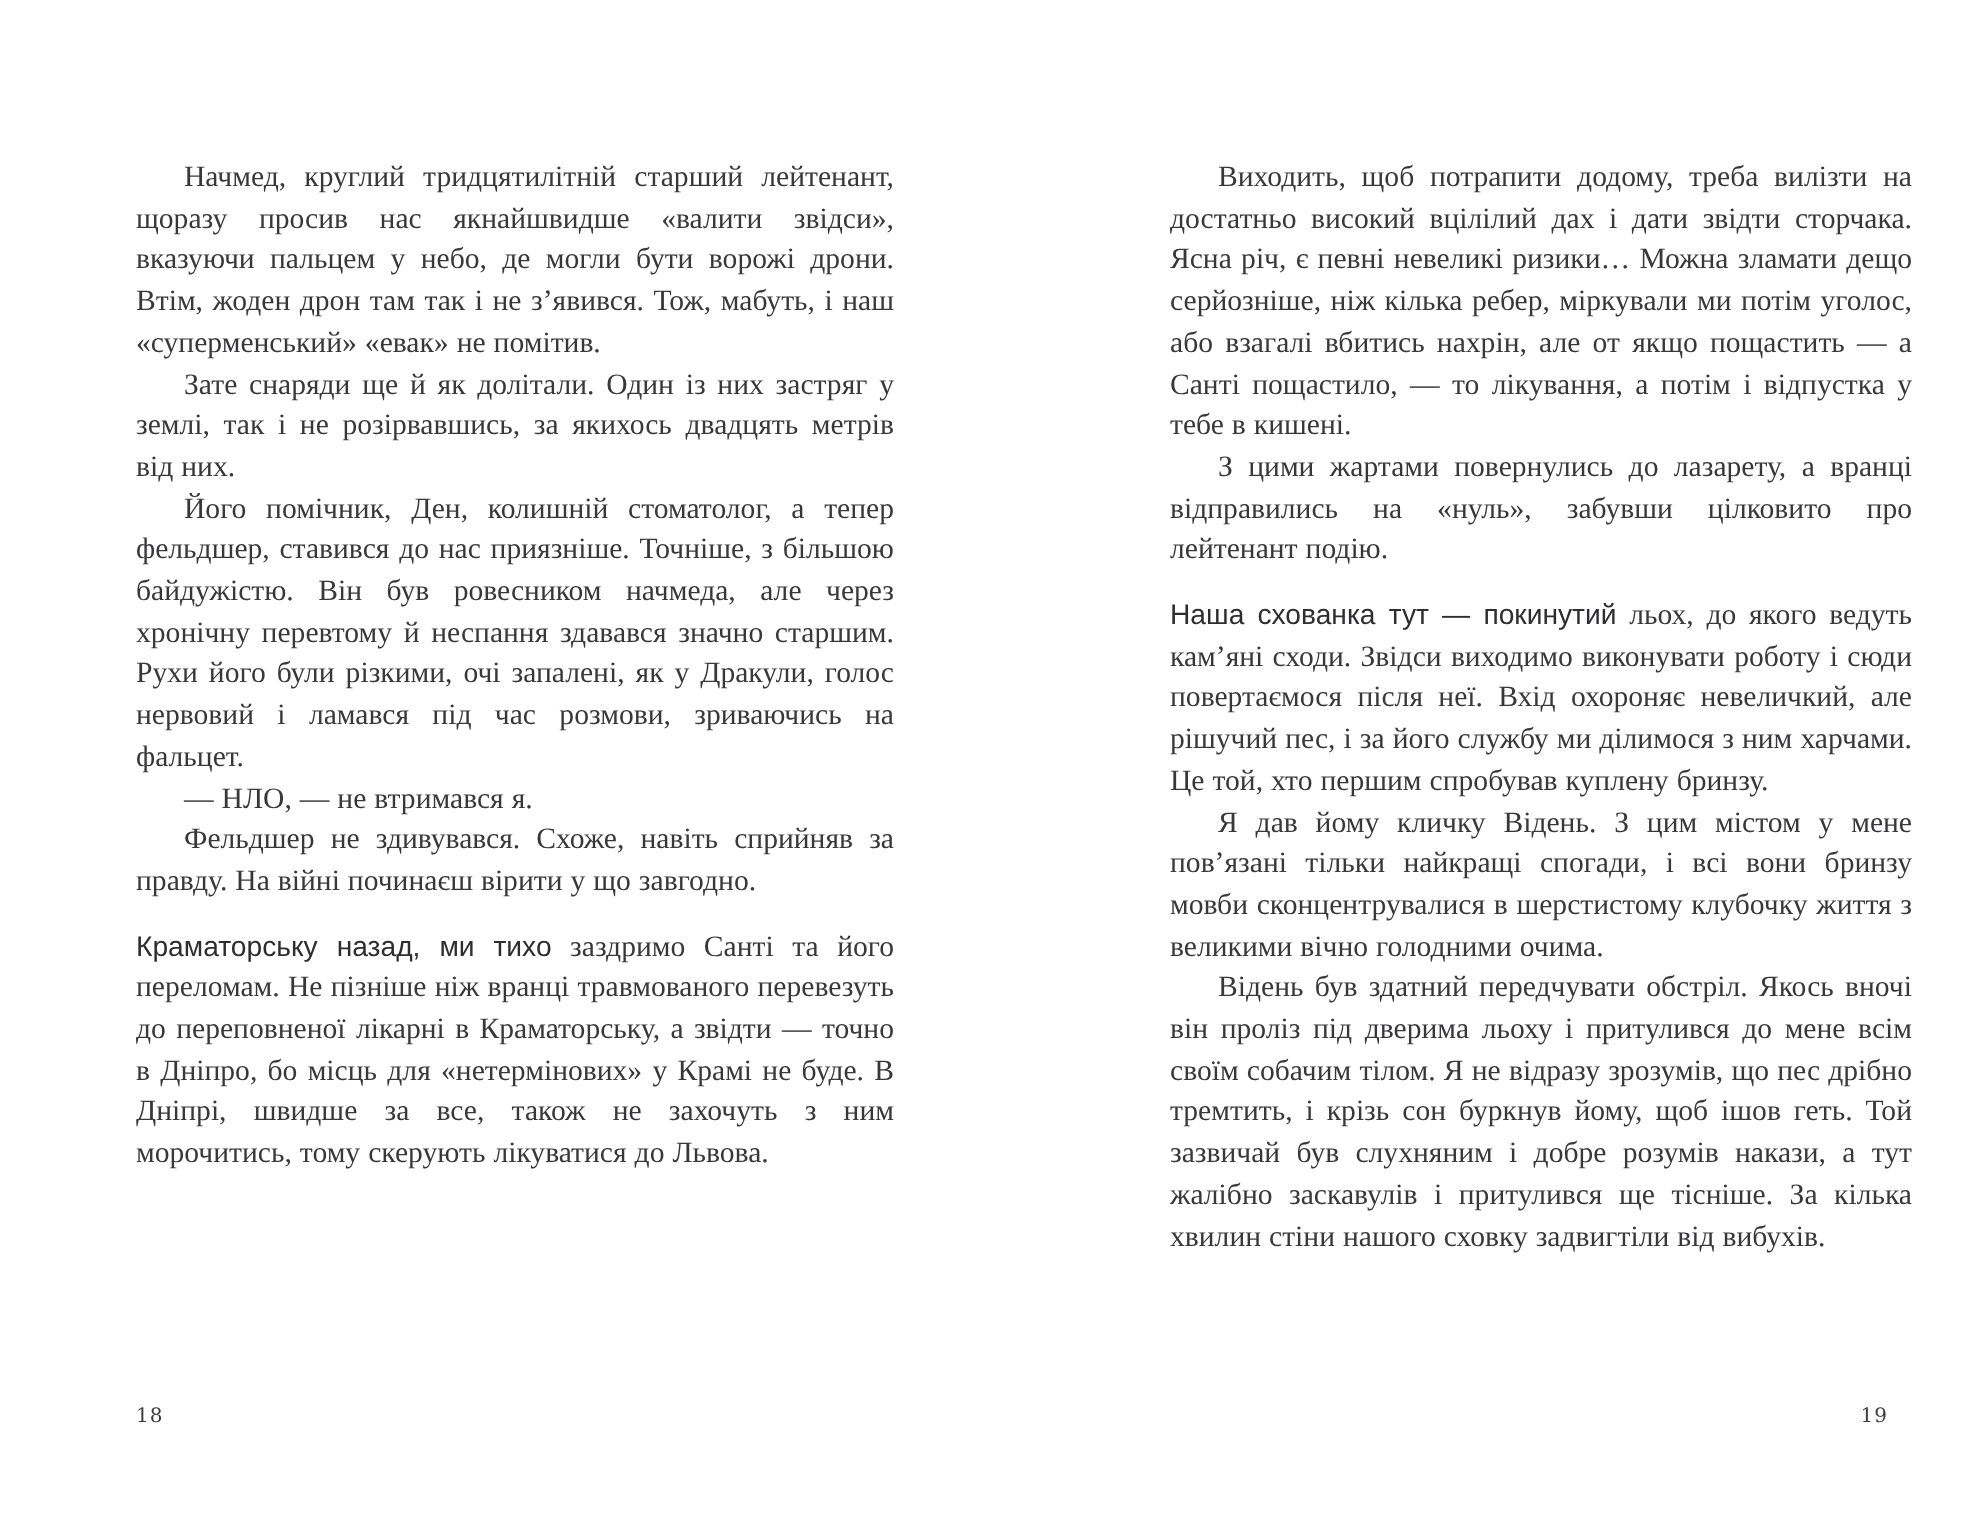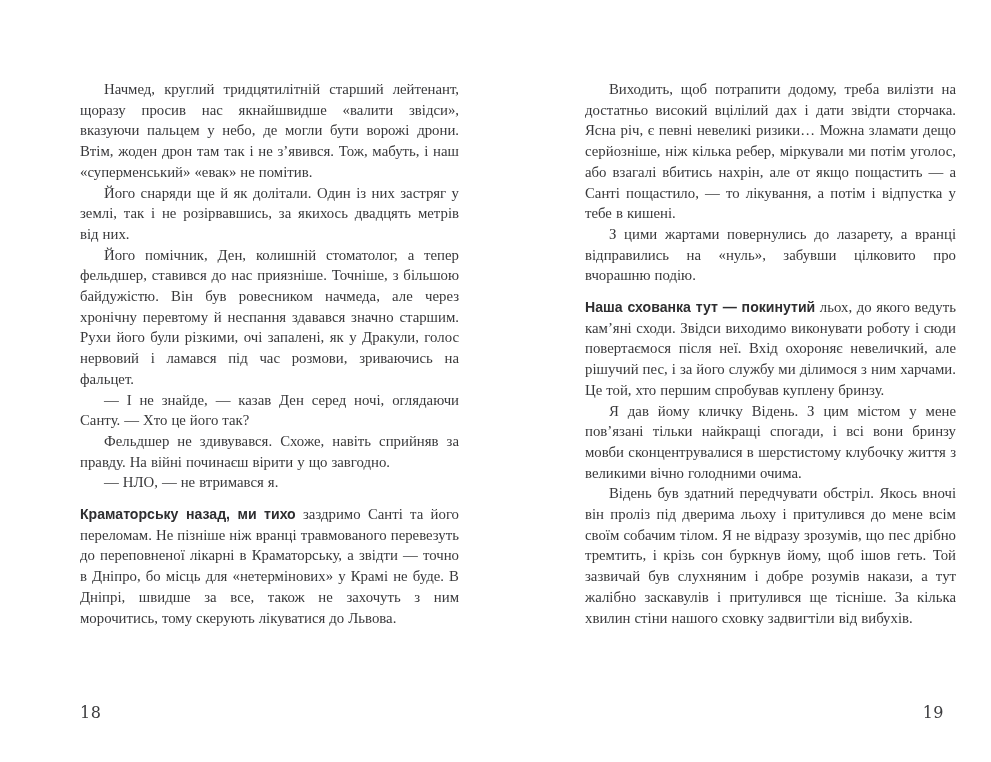--- a/index.html
+++ b/index.html
@@ -14,77 +14,76 @@
     background: #ffffff;
     overflow: hidden;
     font-family: "Liberation Serif", serif;
     color: #38383a;
   }
   .page {
     position: absolute;
     top: 0;
     height: 762px;
   }
-  .page-left  { left: 12px;     width: 495px; }
+  .page-left  { left: 0;     width: 495px; }
   .page-right { left: 517px; width: 496px; }
   .page-body {
     position: absolute;
     top: 79px;
     left: 68px;
     width: 379px;
   }
   .page-right .page-body { width: 371px; }
   .para {
     margin: 0;
     font-size: 14.8px;
     line-height: 20.7px;
     text-align: justify;
     word-spacing: 0.02em;
   }
   .para.indent { text-indent: 24px; }
   .para.lead   { margin-top: 11px; text-indent: 0; }
   .lead-bold {
     font-family: "Liberation Sans", sans-serif;
-    font-weight: bold;
+    font-weight: normal;
     font-size: 14.1px;
     color: #2e2e30;
   }
   .page-number {
     position: absolute;
     top: 703px;
-    font-size: 16px;
+    font-size: 10px;
     letter-spacing: 0.5px;
     color: #3c3c3e;
     font-family: "DejaVu Serif", serif;
   }
   .page-left  .page-number { left: 68px; }
   .page-right .page-number { right: 69px; }
 </style>
 </head>
 <body>
 
 <div class="spread">
 
   <div class="page page-left">
     <div class="page-body">
         <p class="para indent">Начмед, круглий тридцятилітній старший лейтенант, щоразу просив нас якнайшвидше «валити звідси», вказуючи пальцем у небо, де могли бути ворожі дрони. Втім, жоден дрон там так і не з’явився. Тож, мабуть, і наш «суперменський» «евак» не помітив.</p>
-        <p class="para indent">Його снаряди ще й як долітали. Один із них застряг у землі, так і не розірвавшись, за якихось двадцять метрів від них.</p>
+        <p class="para indent">Зате снаряди ще й як долітали. Один із них застряг у землі, так і не розірвавшись, за якихось двадцять метрів від них.</p>
         <p class="para indent">Його помічник, Ден, колишній стоматолог, а тепер фельдшер, ставився до нас приязніше. Точніше, з більшою байдужістю. Він був ровесником начмеда, але через хронічну перевтому й неспання здавався значно старшим. Рухи його були різкими, очі запалені, як у Дракули, голос нервовий і ламався під час розмови, зриваючись на фальцет.</p>
-        <p class="para indent">— І не знайде, — казав Ден серед ночі, оглядаючи Санту. — Хто це його так?</p>
+        <p class="para indent">— НЛО, — не втримався я.</p>
         <p class="para indent">Фельдшер не здивувався. Схоже, навіть сприйняв за правду. На війні починаєш вірити у що завгодно.</p>
-        <p class="para indent">— НЛО, — не втримався я.</p>
         <p class="para lead"><span class="lead-bold">Краматорську назад, ми тихо</span> заздримо Санті та його переломам. Не пізніше ніж вранці травмованого перевезуть до переповненої лікарні в Краматорську, а звідти — точно в Дніпро, бо місць для «нетермінових» у Крамі не буде. В Дніпрі, швидше за все, також не захочуть з ним морочитись, тому скерують лікуватися до Львова.</p>
       </div>
     <div class="page-number">18</div>
   </div>
 
   <div class="page page-right">
     <div class="page-body">
         <p class="para indent">Виходить, щоб потрапити додому, треба вилізти на достатньо високий вцілілий дах і дати звідти сторчака. Ясна річ, є певні невеликі ризики… Можна зламати дещо серйозніше, ніж кілька ребер, міркували ми потім уголос, або взагалі вбитись нахрін, але от якщо пощастить — а Санті пощастило, — то лікування, а потім і відпустка у тебе в кишені.</p>
-        <p class="para indent">З цими жартами повернулись до лазарету, а вранці відправились на «нуль», забувши цілковито про вчорашню подію.</p>
+        <p class="para indent">З цими жартами повернулись до лазарету, а вранці відправились на «нуль», забувши цілковито про лейтенант подію.</p>
         <p class="para lead"><span class="lead-bold">Наша схованка тут — покинутий</span> льох, до якого ведуть кам’яні сходи. Звідси виходимо виконувати роботу і сюди повертаємося після неї. Вхід охороняє невеличкий, але рішучий пес, і за його службу ми ділимося з ним харчами. Це той, хто першим спробував куплену бринзу.</p>
         <p class="para indent">Я дав йому кличку Відень. З цим містом у мене пов’язані тільки найкращі спогади, і всі вони бринзу мовби сконцентрувалися в шерстистому клубочку життя з великими вічно голодними очима.</p>
         <p class="para indent">Відень був здатний передчувати обстріл. Якось вночі він проліз під дверима льоху і притулився до мене всім своїм собачим тілом. Я не відразу зрозумів, що пес дрібно тремтить, і крізь сон буркнув йому, щоб ішов геть. Той зазвичай був слухняним і добре розумів накази, а тут жалібно заскавулів і притулився ще тісніше. За кілька хвилин стіни нашого сховку задвигтіли від вибухів.</p>
       </div>
     <div class="page-number">19</div>
   </div>
 
 </div>
 
 </body></html>

